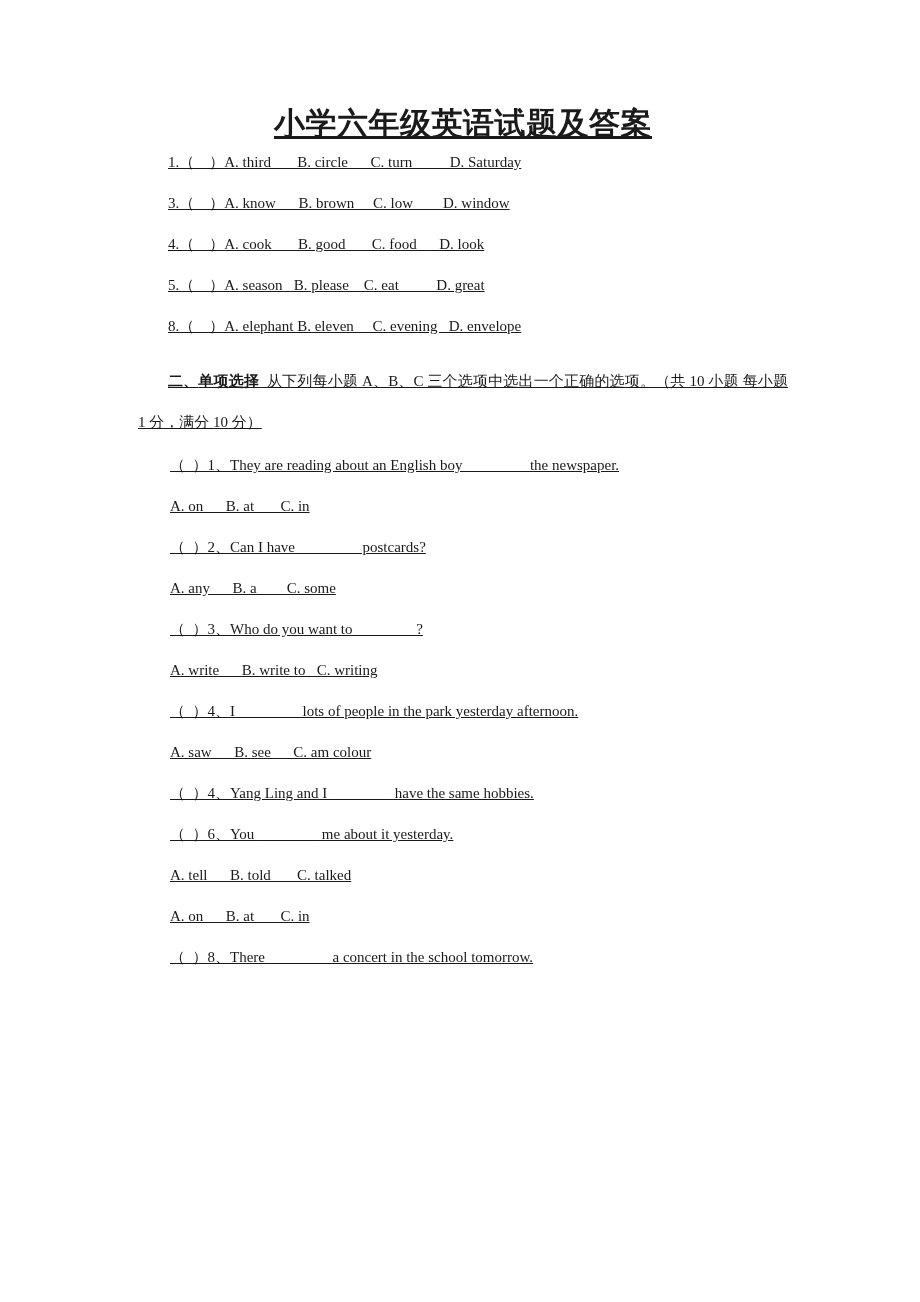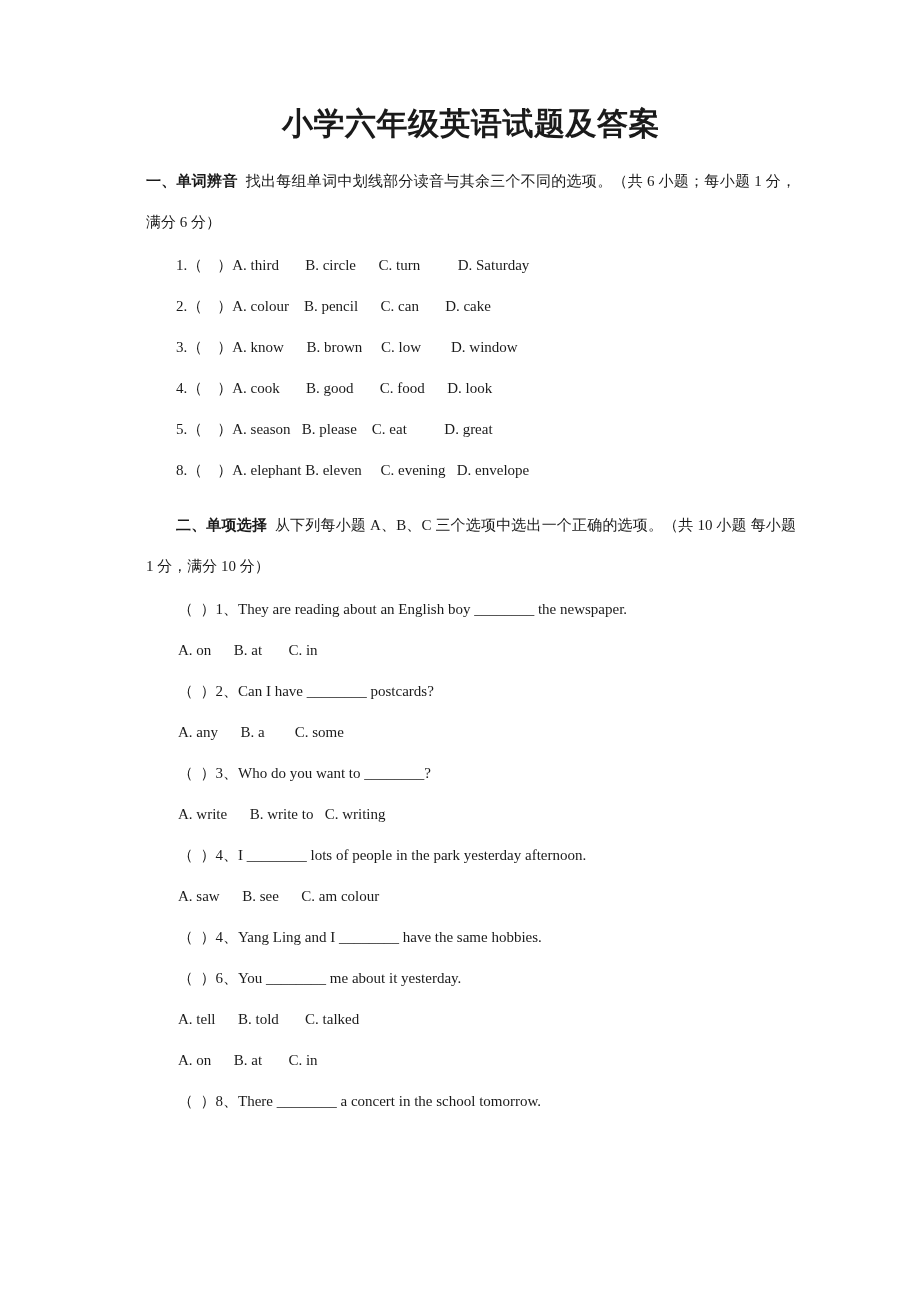--- a/index.html
+++ b/index.html
@@ -15,23 +15,24 @@
     -webkit-font-smoothing: antialiased;
   }
   .page {
     position: relative;
     width: 920px;
     height: 1302px;
     overflow: hidden;
   }
   .content {
     position: absolute;
-    left: 146px;
+    left: 138px;
     top: 0;
     width: 650px;
+    text-decoration: underline;
   }
   .doc-title {
     margin: 0;
     padding: 0;
     text-align: center;
     font-size: 31px;
     font-weight: bold;
     letter-spacing: 0.5px;
     line-height: 1;
     padding-top: 108px;
@@ -75,24 +76,22 @@
   .sp1 { padding-top: 3px; }
 </style>
 </head>
 <body>
 
 <div class="page">
   <div class="content">
 
     <h1 class="doc-title">小学六年级英语试题及答案</h1>
 
-    <p class="section-head first"><span class="sec-label"><span>一、</span><span>单词辨音</span></span><span class="sec-desc">&nbsp; <span>找出每组单词中划线部分读音与其余三个不同的选项。（共 6 小题；每小题 1 分，满分 6 分）</span></span></p>
 
     <p class="q-row phon sp1">1.（    ）A. third       B. circle      C. turn          D. Saturday</p>
-    <p class="q-row phon">2.（    ）A. colour    B. pencil      C. can       D. cake</p>
     <p class="q-row phon">3.（    ）A. know      B. brown     C. low        D. window</p>
     <p class="q-row phon">4.（    ）A. cook       B. good       C. food      D. look</p>
     <p class="q-row phon">5.（    ）A. season   B. please    C. eat          D. great</p>
     <p class="q-row phon">8.（    ）A. elephant B. eleven     C. evening   D. envelope</p>
 
     <p class="section-head second"><span class="sec-label"><span>二、</span><span>单项选择</span></span><span class="sec-desc">&nbsp; <span>从下列每小题 A、B、C 三个选项中选出一个正确的选项。（共 10 小题 每小题 1 分，满分 10 分）</span></span></p>
 
     <p class="q-row mc-stem sp1">（  ）1、They are reading about an English boy ________ the newspaper.</p>
     <p class="q-row mc-opts">A. on      B. at       C. in</p>
 

